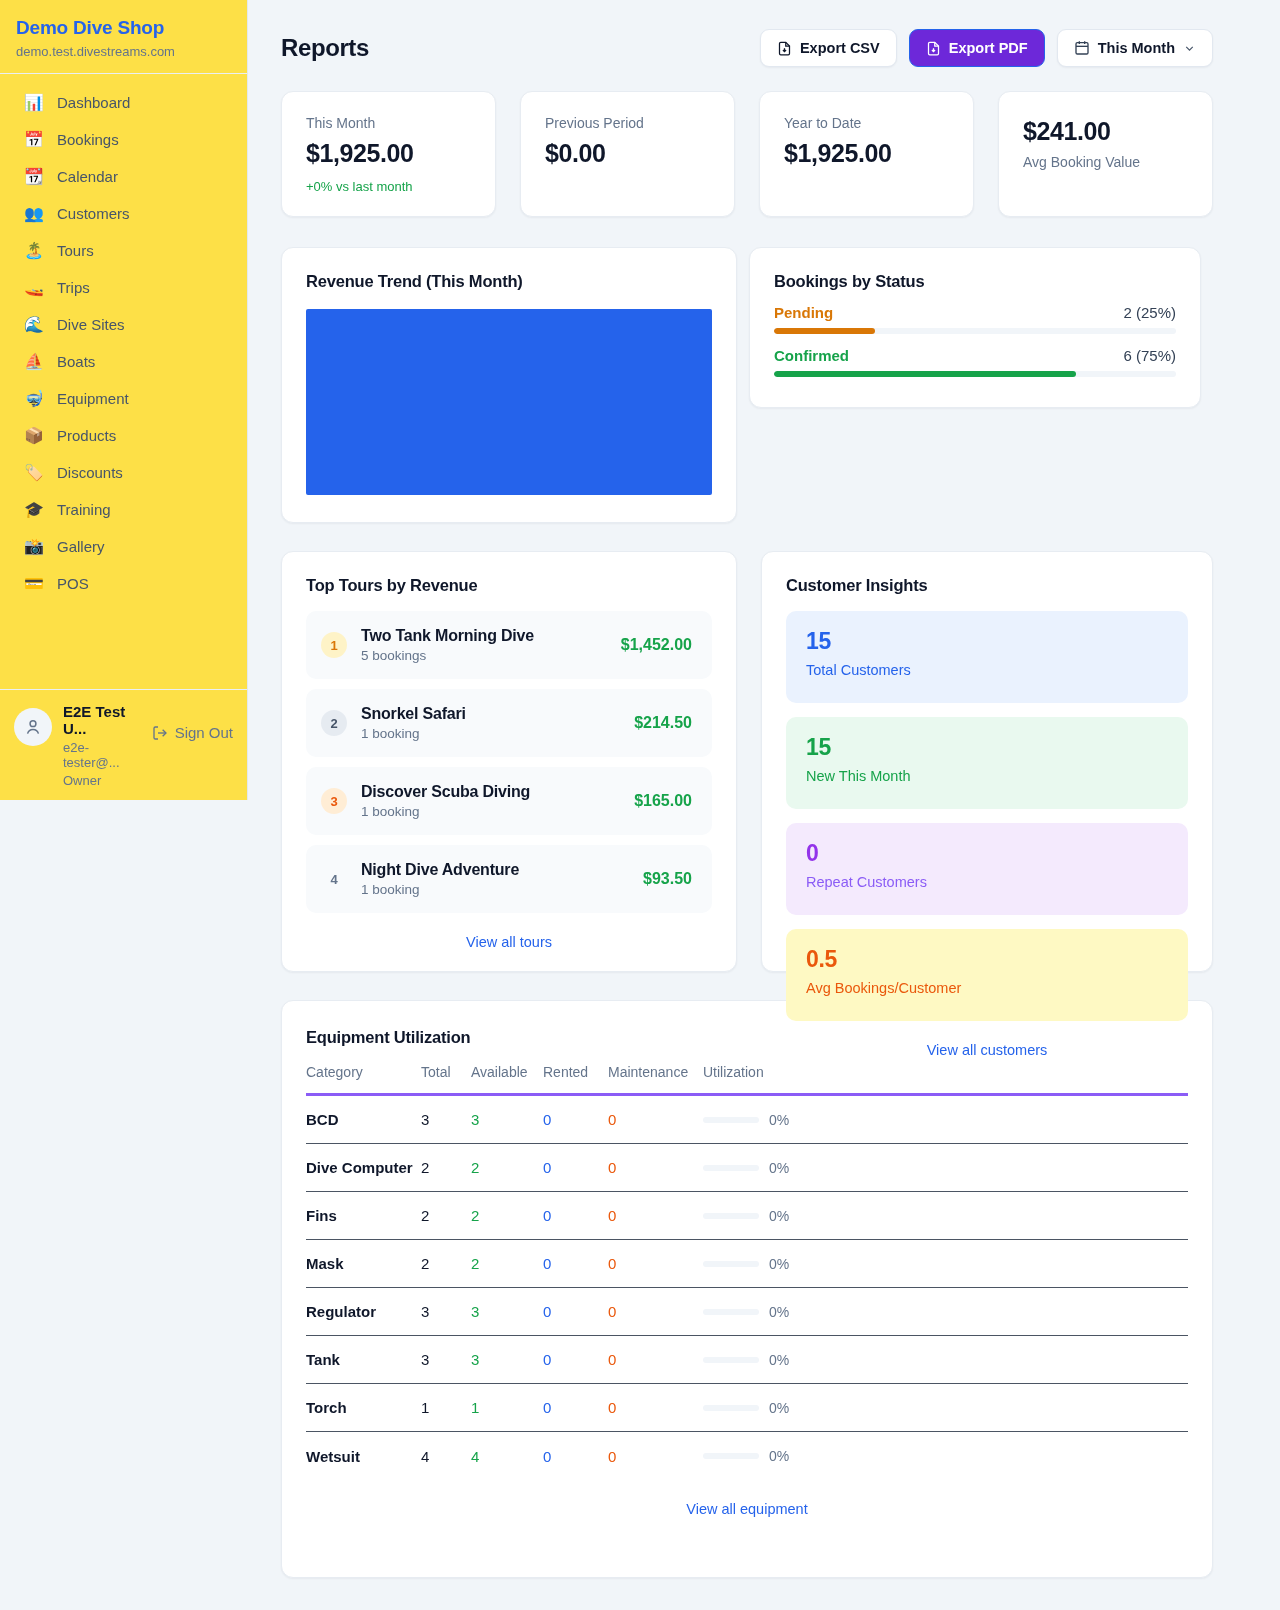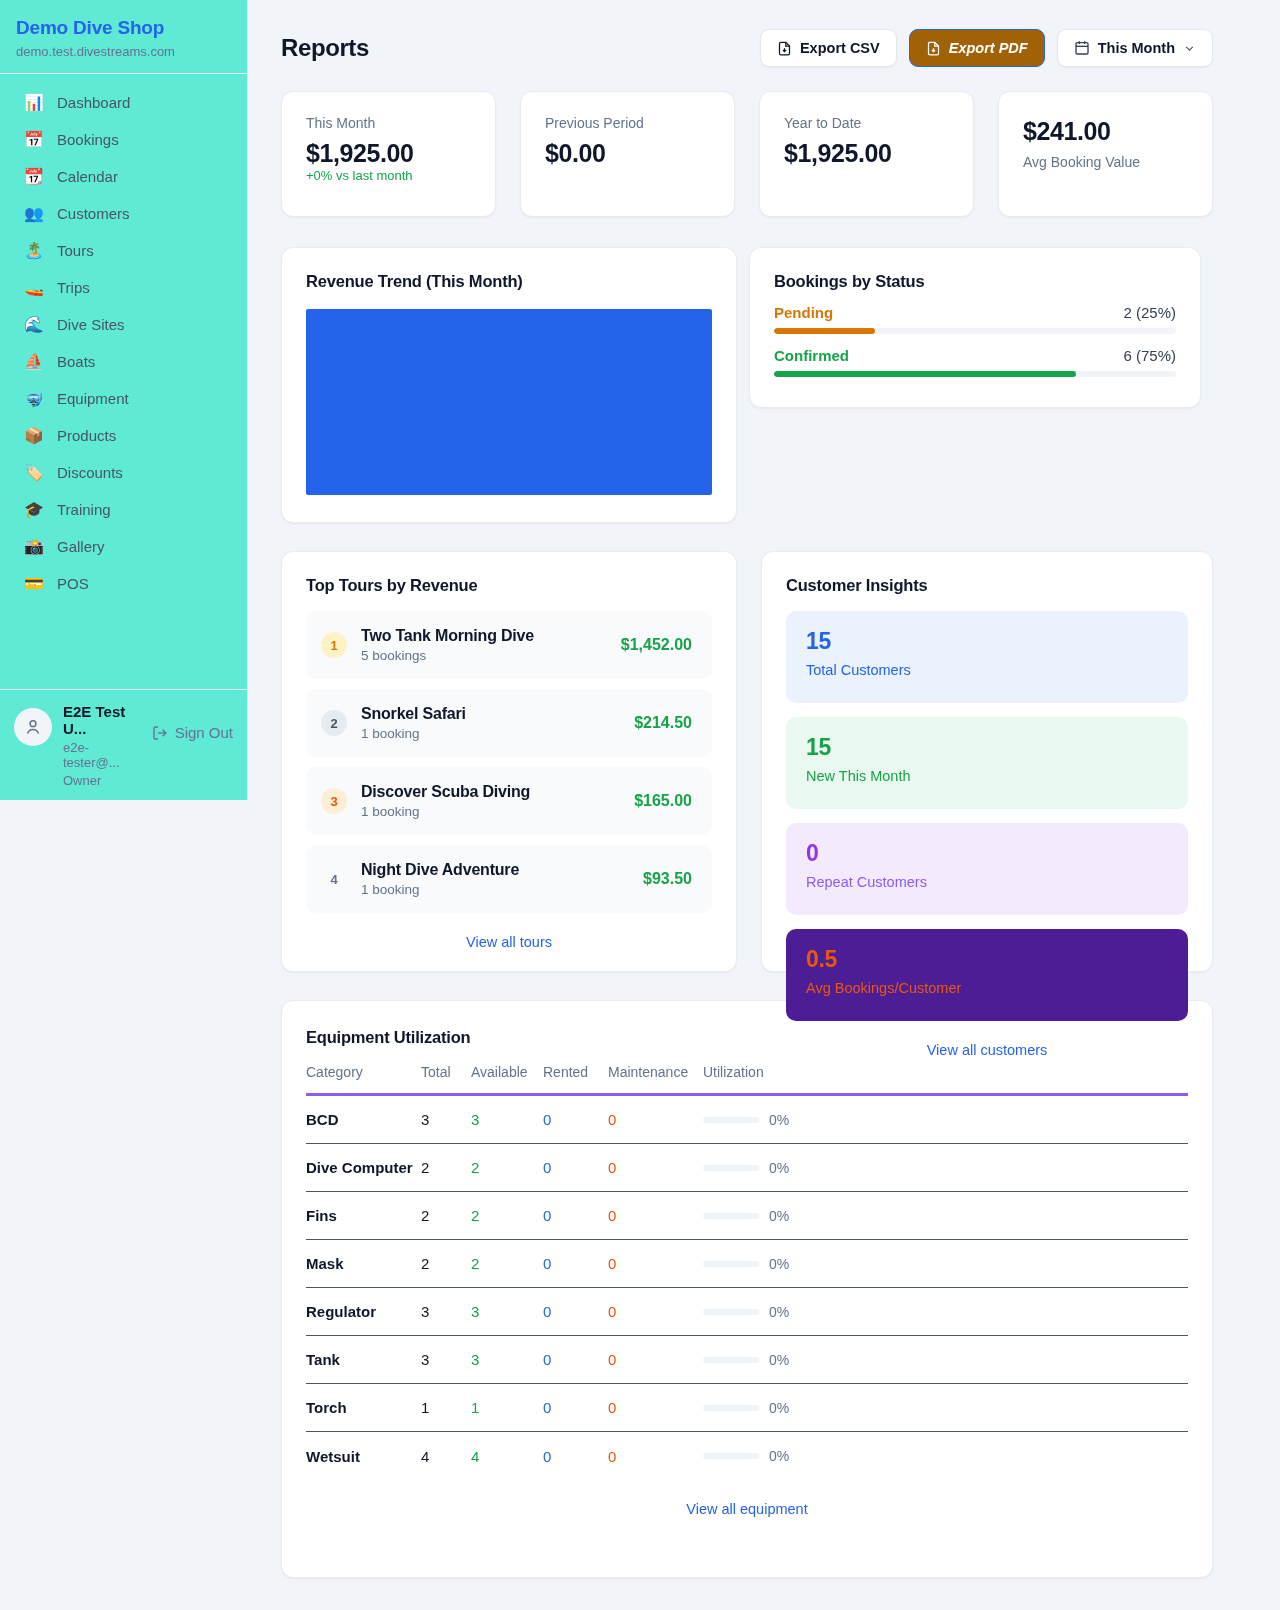--- a/index.html
+++ b/index.html
@@ -8,21 +8,21 @@
     background:#f1f5f9;
     font-family:"Liberation Sans","DejaVu Sans",sans-serif;
     color:#0f172a;
     position:relative;
     overflow:hidden;
   }
 
   
   .sidebar {
     position:absolute; left:0; top:0; width:248px; height:800px;
-    background:#5eead4; border-right:1px solid #e2e8f0;
+    background:#fde047; border-right:1px solid #e2e8f0;
     display:flex; flex-direction:column;
   }
   .side-head { padding:17px 16px 14px; border-bottom:1px solid #eaeff5; }
   .brand { color:#2563eb; font-size:19px; font-weight:800; letter-spacing:-0.2px; }
   .subdomain { color:#64748b; font-size:13px; margin-top:5px; }
   .nav { padding:10px 12px 0; flex:1; }
   .nav-item { display:flex; align-items:center; gap:13px; padding:10px 12px; border-radius:8px; color:#475569; font-size:15px; cursor:pointer; }
   .nav-icon { font-size:16px; width:20px; text-align:center; line-height:1; }
   .side-foot { border-top:1px solid #eaeff5; padding:13px 14px 12px; display:flex; align-items:flex-start; gap:11px; }
   .avatar { width:38px; height:38px; min-width:38px; border-radius:50%; background:#f1f5f9; display:flex; align-items:center; justify-content:center; margin-top:5px; }
@@ -31,31 +31,31 @@
   .user-role { font-size:13px; color:#64748b; margin-top:3px; }
   .signout { margin-left:auto; display:flex; gap:7px; align-items:center; color:#64748b; font-size:15px; margin-top:21px; cursor:pointer; white-space:nowrap; }
 
   
   .main { position:absolute; left:281px; top:0; width:932px; }
   .page-head { display:flex; align-items:center; margin-top:28px; height:40px; }
   .page-title { font-size:24px; font-weight:800; letter-spacing:-0.4px; }
   .head-actions { margin-left:auto; display:flex; gap:12px; }
   .btn { height:38px; border-radius:9px; display:flex; align-items:center; gap:8px; padding:0 16px; font-size:14.5px; font-weight:600; cursor:pointer; }
   .btn-light { background:#fff; border:1px solid #e2e8f0; color:#0f172a; box-shadow:0 1px 2px rgba(15,23,42,.05); }
-  .btn-primary { background:#a16207; border:1px solid #2563eb; color:#fff;font-style:italic; }
+  .btn-primary { background:#6d28d9; border:1px solid #2563eb; color:#fff; }
   .btn svg { display:block; }
 
   .card { background:#fff; border:1px solid #e7ecf2; border-radius:12px; box-shadow:0 1px 2px rgba(15,23,42,.05); }
   .card-title { font-size:16.5px; font-weight:700; letter-spacing:-0.2px; }
 
   .stats { margin-top:23px; display:grid; grid-template-columns:repeat(4,1fr); gap:24px; }
   .stat-card { height:126px; padding:23px 24px; }
   .stat-label { color:#64748b; font-size:14px; }
   .stat-value { font-size:25px; font-weight:800; letter-spacing:-0.4px; margin-top:8px; }
-  .stat-delta { color:#16a34a; font-size:13px; margin-top:0; }
+  .stat-delta { color:#16a34a; font-size:13px; margin-top:11px; }
   .stat-card.value-first .stat-value { margin-top:2px; }
   .stat-card.value-first .stat-label { margin-top:8px; }
 
   .row2 { margin-top:30px; display:grid; grid-template-columns:456px 452px; gap:12px; align-items:start; }
   .revenue-card { height:276px; padding:24px; }
   .revenue-bar { margin-top:18px; height:186px; width:100%; border-radius:2px; }
   .status-card { height:161px; padding:24px; }
   .status-row { margin-top:13px; }
   .status-top { display:flex; justify-content:space-between; align-items:baseline; font-size:15px; }
   .status-label { font-weight:600; }
@@ -79,21 +79,21 @@
   .tour-price { color:#16a34a; font-weight:700; font-size:16px; }
   .view-all { display:block; text-align:center; color:#2563eb; font-size:14.5px; margin-top:21px; cursor:pointer; }
 
   .insight-grid { display:grid; grid-template-columns:1fr; gap:14px; margin-top:16px; }
   .tile { border-radius:10px; height:92px; padding:17px 20px; }
   .tile-value { font-size:23px; font-weight:800; letter-spacing:-0.3px; }
   .tile-label { font-size:14.5px; margin-top:7px; }
   .tile-blue   { background:#eaf2fe; } .tile-blue   .tile-value,.tile-blue   .tile-label{ color:#2563eb; }
   .tile-green  { background:#e9f9ef; } .tile-green  .tile-value,.tile-green  .tile-label{ color:#16a34a; }
   .tile-purple { background:#f4eafd; } .tile-purple .tile-value{ color:#9333ea; } .tile-purple .tile-label{ color:#8b5cf6; }
-  .tile-orange { background:#4c1d95; } .tile-orange .tile-value,.tile-orange .tile-label{ color:#ea580c; }
+  .tile-orange { background:#fef9c3; } .tile-orange .tile-value,.tile-orange .tile-label{ color:#ea580c; }
 
   .equip-card { margin-top:28px; padding:27px 24px 24px; height:578px; }
   .equip-grid { display:grid; grid-template-columns:115px 50px 72px 65px 88px 1fr; align-items:center; }
   .equip-header { margin-top:17px; color:#64748b; font-size:14px; padding-bottom:13px; border-bottom:3px solid #8b5cf6; }
   .equip-row { height:48px; border-bottom:1px solid #4b5563; font-size:15px; }
   .equip-row:last-child { border-bottom:none; }
   .col-center { text-align:left; }
   .cat { font-weight:600; }
   .val-available { color:#16a34a; }
   .val-rented { color:#2563eb; }

